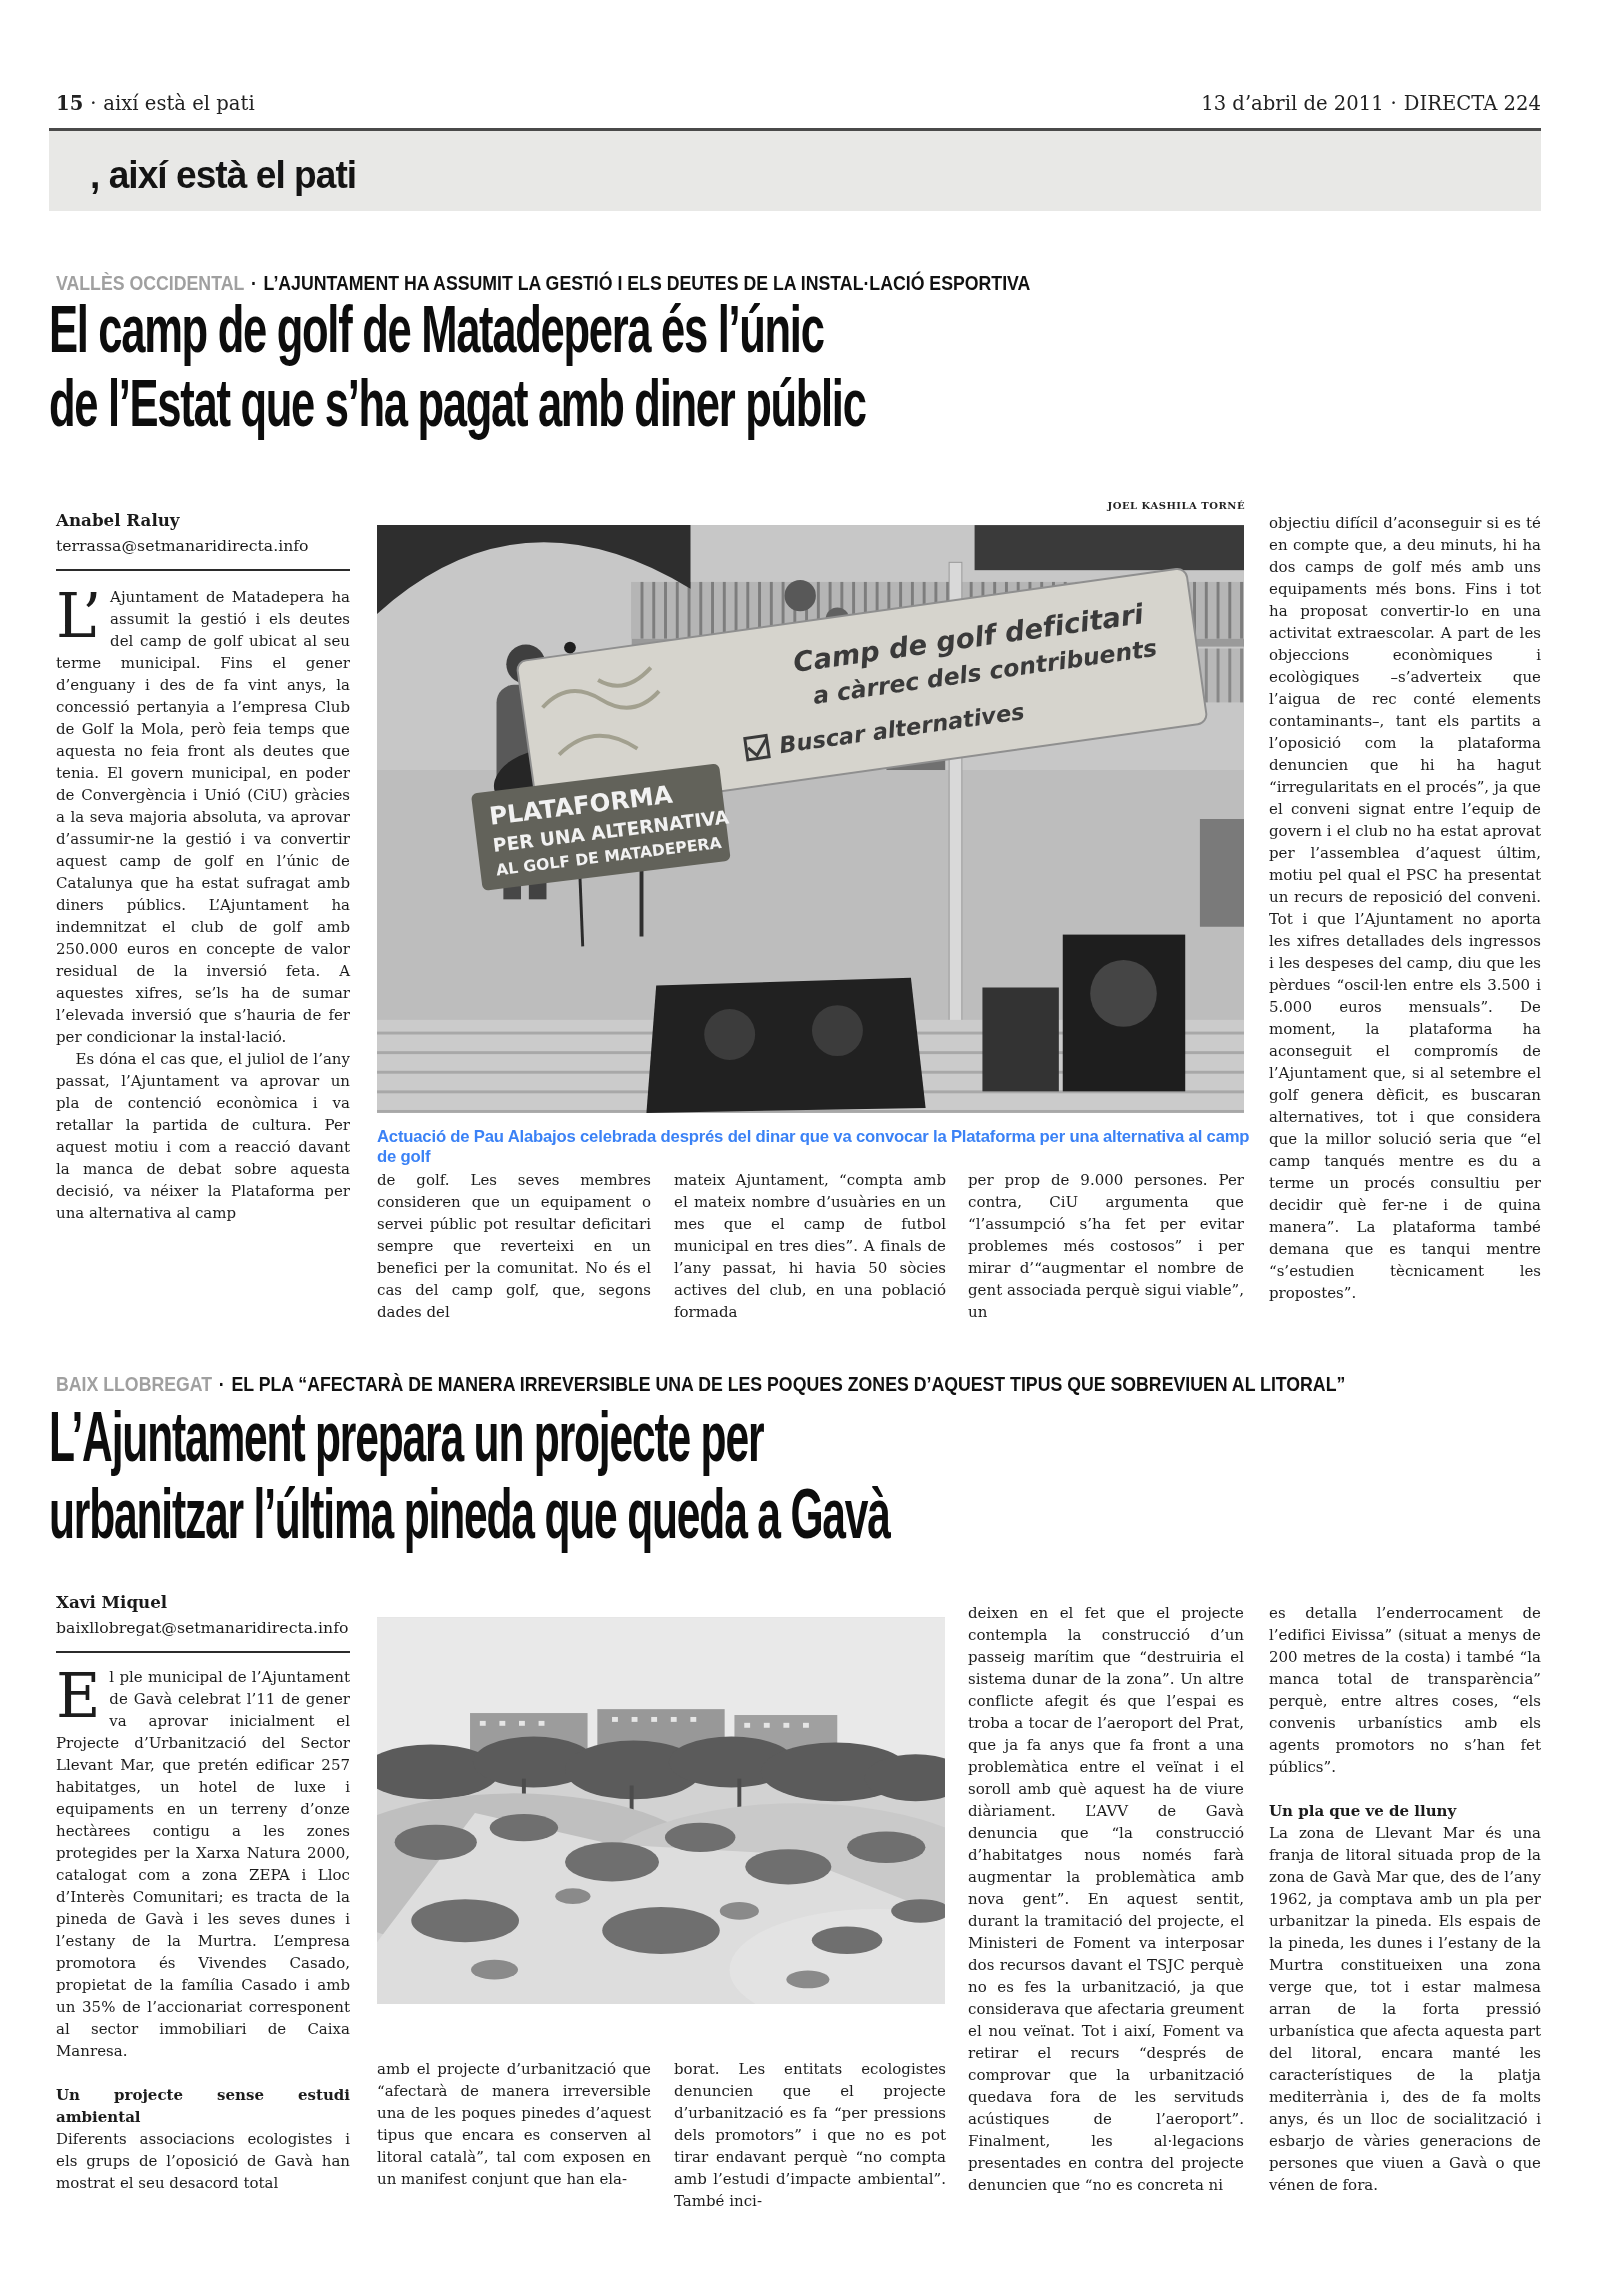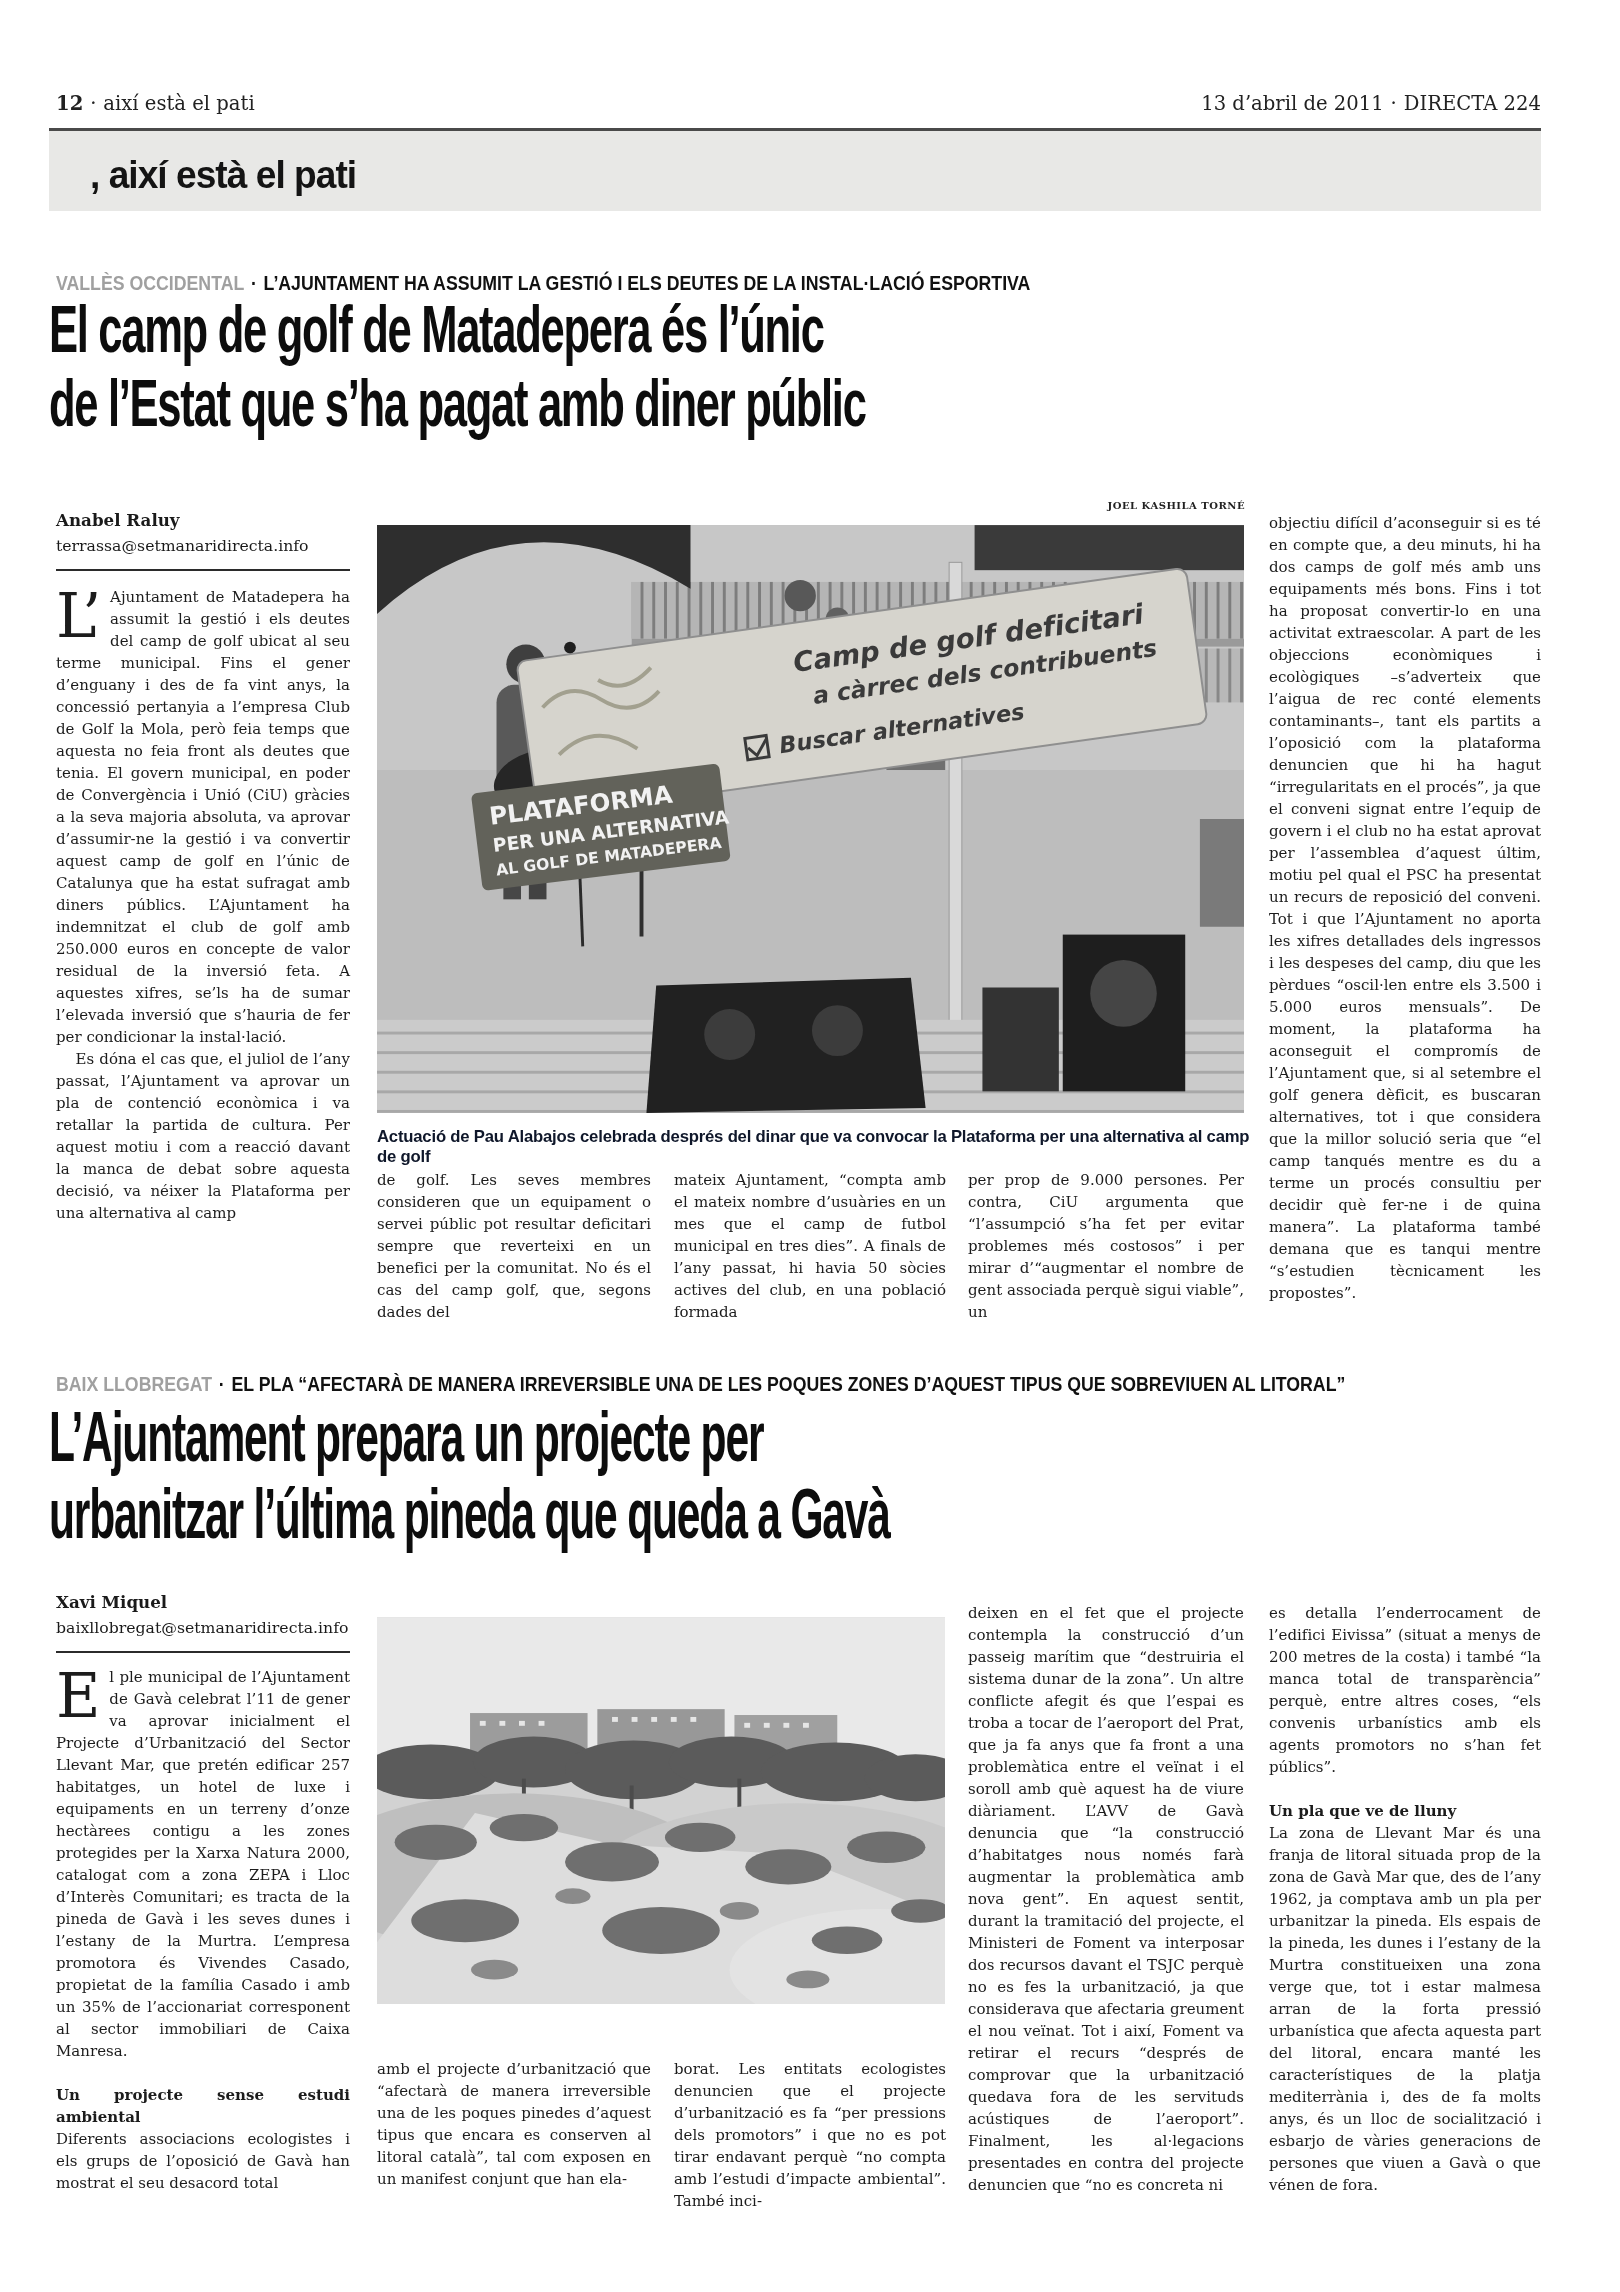--- a/index.html
+++ b/index.html
@@ -32,31 +32,31 @@
           color:#222;text-align:right;}
   
   .col{font-size:15px;line-height:22px;text-align:justify;color:#1c1c1c;}
   .col p{margin:0;}
   .col p.ind{text-indent:19.6px;}
   .col p.gap{margin-top:21.6px;}
   .subhead{font-weight:bold;}
   .dropcap{float:left;font-size:61px;line-height:49px;padding:4.9px 8.8px 0 0;font-weight:normal;}
   
   .caption{font-family:"Liberation Sans",sans-serif;font-weight:bold;font-size:16.7px;
-           letter-spacing:-0.2px;color:#0f172a;}
+           letter-spacing:-0.2px;color:#3b82f6;}
   .photo{background:#bdbdbd;}
   svg text{font-family:"DejaVu Sans",sans-serif;}
 </style>
 </head>
 <body>
 
 <div id="page">
 
   <div class="abs hdr" style="left:56px;top:92px;">
-    <b>12</b><span class="dot">·</span><span>així està el pati</span>
+    <b>15</b><span class="dot">·</span><span>així està el pati</span>
   </div>
   <div class="abs hdr" style="left:882px;top:92px;width:659px;text-align:right;">
     <span>13 d’abril de 2011</span><span class="dot">·</span><span>DIRECTA 224</span>
   </div>
 
   <div class="abs rule-top" style="left:49px;top:128px;width:1492px;height:2.9px;"></div>
   <div class="abs band" style="left:49px;top:131px;width:1492px;height:80px;"></div>
   <div class="abs logo" style="left:90px;top:153px;">, així està el pati</div>
 
   <div class="abs kicker" style="left:56px;top:271px;">

